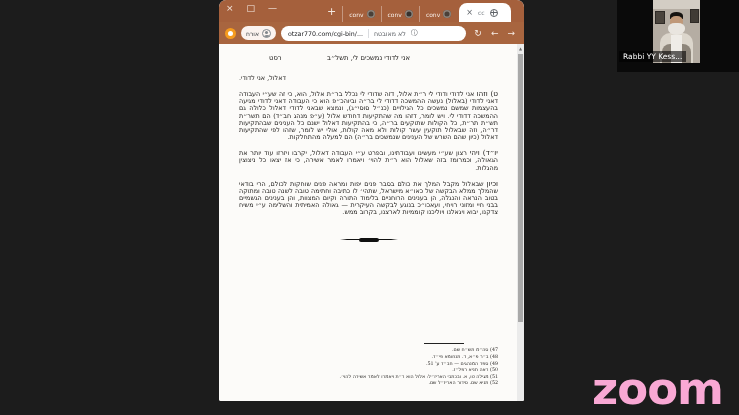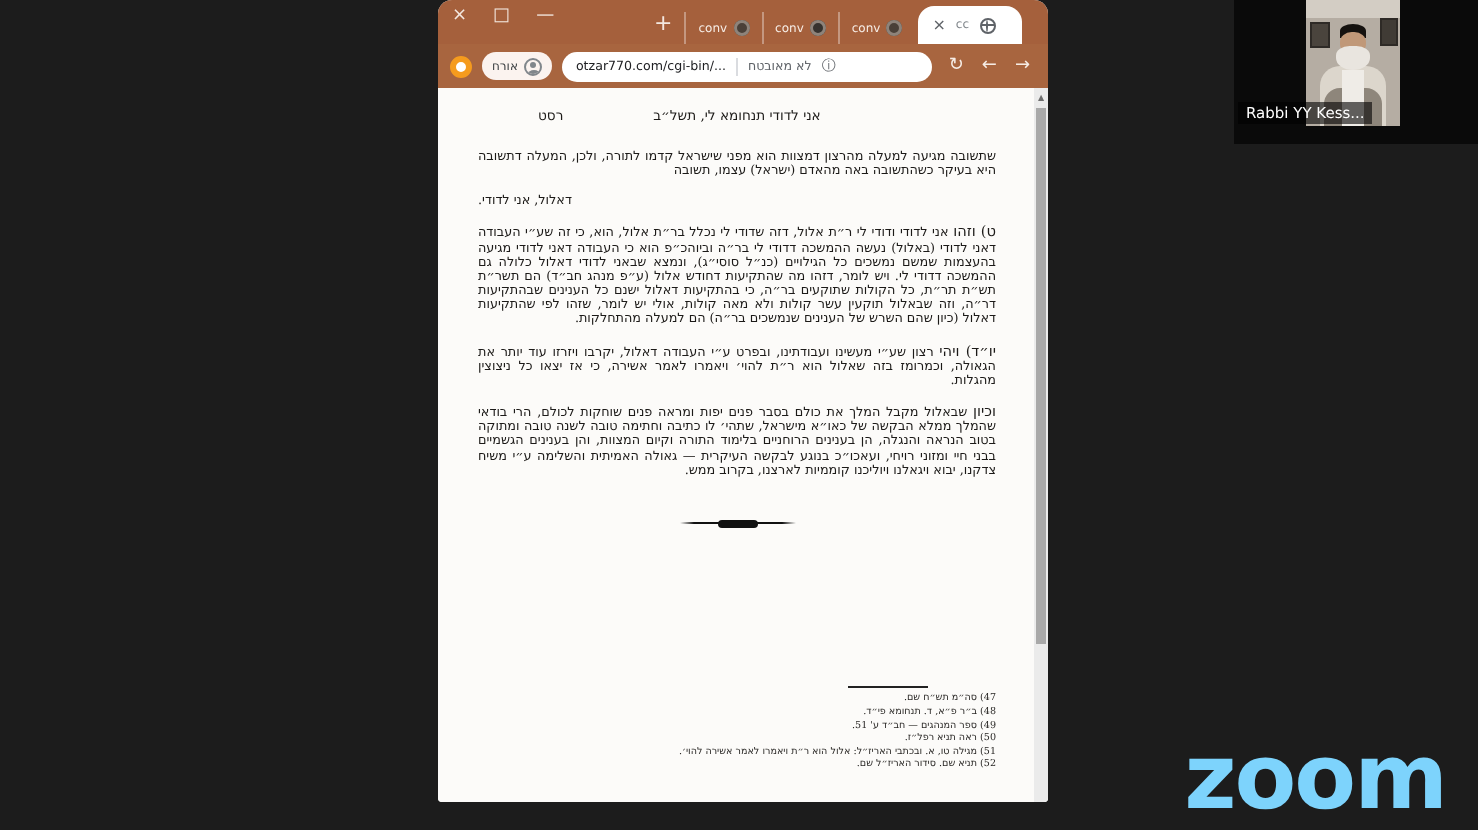--- a/index.html
+++ b/index.html
@@ -73,21 +73,21 @@
   .video .frame-right { position:absolute; right:1px; top:9px; width:9px; height:14px; background:#403b35; border:1px solid #2e2a26; }
   .video .kippah { position:absolute; left:17px; top:12px; width:13px; height:7px; border-radius:50% 50% 0 0; background:#15120f; }
   .video .face { position:absolute; left:17px; top:16px; width:13px; height:11px; border-radius:45%; background:#c09878; }
   .video .beard { position:absolute; left:15px; top:23px; width:17px; height:12px; border-radius:40% 40% 50% 50%; background:#e9e5df; }
   .video .body { position:absolute; left:7px; top:33px; width:33px; height:30px; border-radius:10px 10px 0 0; background:#dcd6cc; }
   .video .vest { position:absolute; left:9px; top:44px; width:29px; height:19px; background:#8e867b; border-radius:8px 8px 0 0; }
   .video .shirt { position:absolute; left:18px; top:35px; width:11px; height:28px; background:#efece7; }
   .name-tag { position:absolute; left:2px; top:51px; background:rgba(0,0,0,.6); color:#fff;
               font-size:7.5px; line-height:11px; padding:0 4px; white-space:nowrap; }
 
-  .watermark { position:absolute; right:16px; bottom:6px; color:#7dd3fc; font-weight:bold;
+  .watermark { position:absolute; right:16px; bottom:6px; color:#f9a8d4; font-weight:bold;
                font-size:45px; line-height:0.88; letter-spacing:-1px; }
 </style>
 </head>
 <body>
 
 <div class="browser">
 
   <div class="tabbar">
     <div class="win-controls">
       <span>×</span>
@@ -129,25 +129,24 @@
     <div class="nav-icons">
       <span>↻</span>
       <span>←</span>
       <span>→</span>
     </div>
   </div>
 
   <div class="content">
     <div class="page">
       <div class="page-header">
-        <span>אני לדודי תנחומא לי, תשל״ב</span>
+        <span>אני לדודי נמשכים לי, תשל״ב</span>
         <span class="page-number">רסט</span>
       </div>
 
-      <p class="para"><span>שתשובה מגיעה למעלה מהרצון דמצוות הוא מפני שישראל קדמו לתורה, ולכן, המעלה דתשובה היא בעיקר כשהתשובה באה מהאדם (ישראל) עצמו, תשובה</span></p>
       <div class="center-line">דאלול, אני לדודי.</div>
 
       <p class="para"><span class="lead">ט) וזהו</span> <span>אני לדודי ודודי לי ר״ת אלול, דזה שדודי לי נכלל בר״ת אלול, הוא, כי זה שע״י העבודה דאני לדודי (באלול) נעשה ההמשכה דדודי לי בר״ה וביוהכ״פ הוא כי העבודה דאני לדודי מגיעה בהעצמות שמשם נמשכים כל הגילויים (כנ״ל סוסי״ג), ונמצא שבאני לדודי דאלול כלולה גם ההמשכה דדודי לי. ויש לומר, דזהו מה שהתקיעות דחודש אלול (ע״פ מנהג חב״ד) הם תשר״ת תש״ת תר״ת, כל הקולות שתוקעים בר״ה, כי בהתקיעות דאלול ישנם כל הענינים שבהתקיעות דר״ה, וזה שבאלול תוקעין עשר קולות ולא מאה קולות, אולי יש לומר, שזהו לפי שהתקיעות דאלול (כיון שהם השרש של הענינים שנמשכים בר״ה) הם למעלה</span> <span>מהתחלקות.</span></p>
 
       <p class="para"><span class="lead">יו״ד) ויהי</span> <span>רצון שע״י מעשינו ועבודתינו, ובפרט ע״י העבודה דאלול, יקרבו ויזרזו עוד יותר את הגאולה, וכמרומז בזה שאלול הוא ר״ת להוי׳ ויאמרו לאמר אשירה, כי אז יצאו כל ניצוצין מהגלות.</span></p>
 
       <p class="para"><span class="lead">וכיון</span> <span>שבאלול מקבל המלך את כולם בסבר פנים יפות ומראה פנים שוחקות לכולם, הרי בודאי שהמלך ממלא הבקשה של כאו״א מישראל, שתהי׳ לו כתיבה וחתימה טובה לשנה טובה ומתוקה בטוב הנראה והנגלה, הן בענינים הרוחניים בלימוד התורה וקיום המצוות, והן בענינים הגשמיים בבני חיי ומזוני רויחי, ועאכו״כ בנוגע לבקשה העיקרית — גאולה האמיתית והשלימה ע״י משיח צדקנו, יבוא ויגאלנו ויוליכנו קוממיות לארצנו, בקרוב ממש.</span></p>
 
       <div class="ornament">
         <span class="taper"></span>

